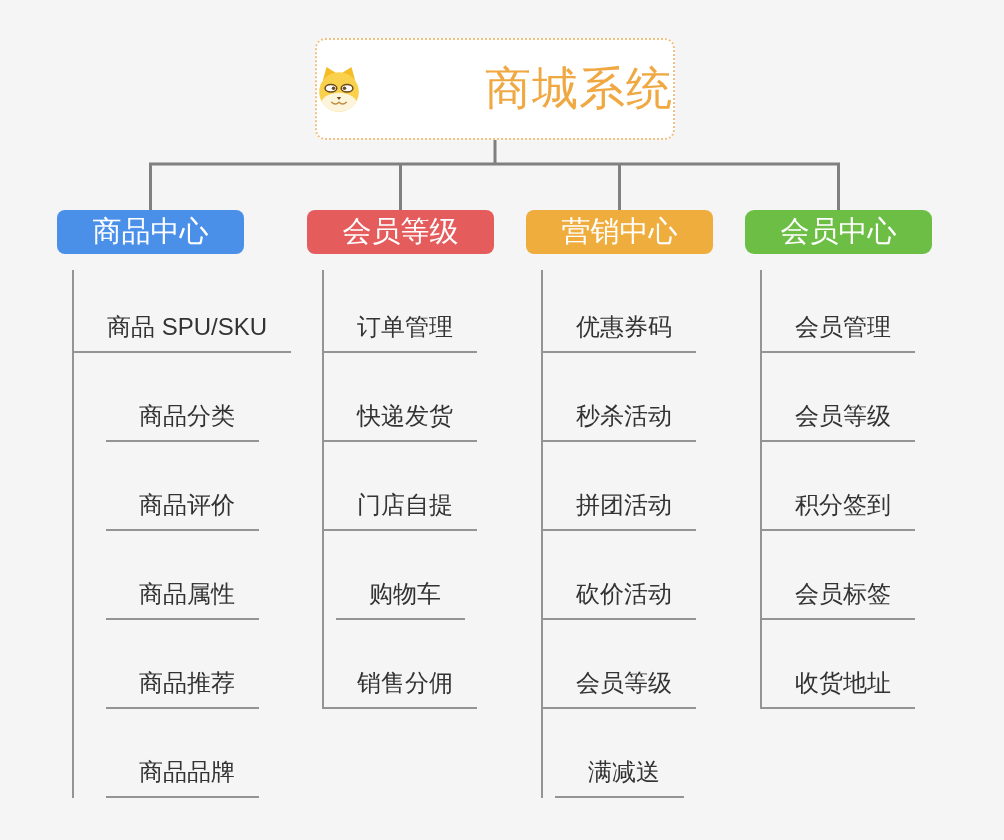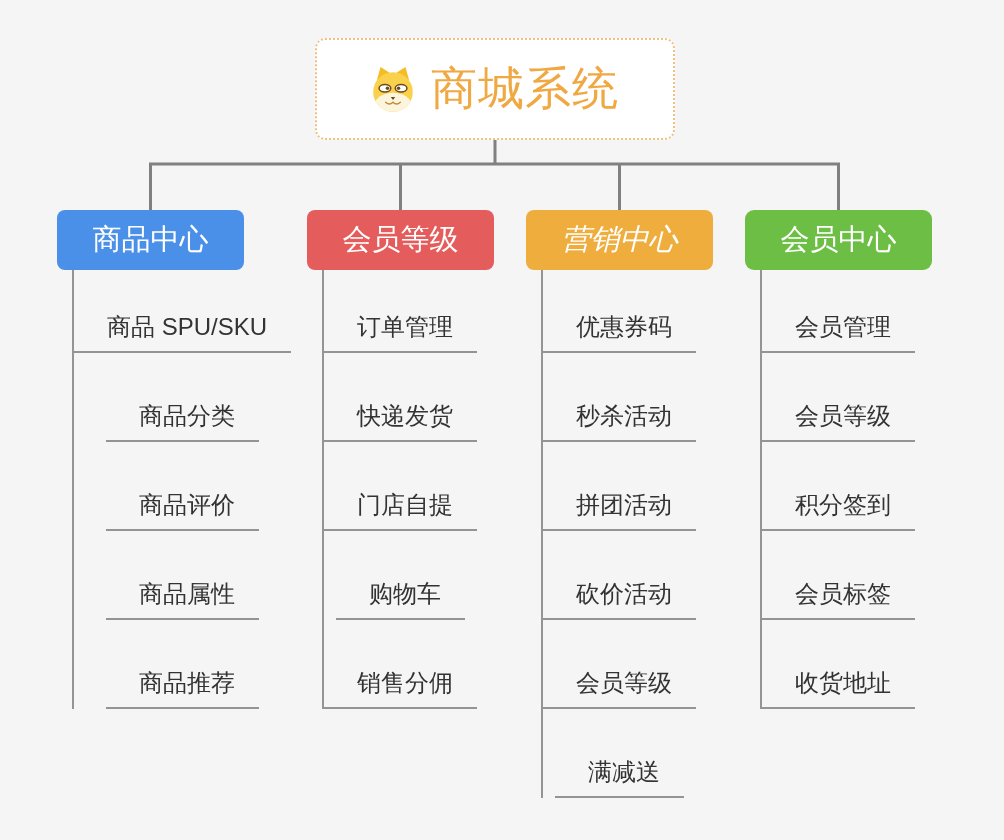--- a/index.html
+++ b/index.html
@@ -26,46 +26,46 @@
   }
 
   .root-node {
     position: absolute;
     left: 315px; top: 38px;
     width: 360px; height: 102px;
     border: 2px dotted #f0c080;
     border-radius: 10px;
     display: flex;
     align-items: center;
-    justify-content: center;
+    justify-content: space-between;
     gap: 16px;
     z-index: 2;
   }
   .root-title {
     font-size: 46px;
     letter-spacing: 1px;
     white-space: nowrap;
   }
 
   .branch-node {
     position: absolute;
     top: 210px;
-    width: 187px; height: 60px;
+    width: 187px; height: 44px;
     border-radius: 8px;
     color: #ffffff;
     font-size: 29px;
     display: flex;
     align-items: center;
     justify-content: center;
     white-space: nowrap;
     z-index: 2;
   }
   .branch-product   { left: 57px;  }
   .branch-trade     { left: 307px; }
-  .branch-marketing { left: 526px; font-style: italic; }
+  .branch-marketing { left: 526px; }
   .branch-member    { left: 745px; }
 
   .leaf-column {
     position: absolute;
     top: 270px;
     display: flex;
     flex-direction: column;
     align-items: center;
     border-left: 2px solid var(--line);
   }
@@ -128,20 +128,21 @@
   <div class="branch-node branch-member" style="background: rgb(109, 190, 69); border-radius: 9px;">
     <span>会员中心</span>
   </div>
 
   <div class="leaf-column col-product">
     <div class="leaf-item">商品 SPU/SKU</div>
     <div class="leaf-item">商品分类</div>
     <div class="leaf-item">商品评价</div>
     <div class="leaf-item">商品属性</div>
     <div class="leaf-item">商品推荐</div>
+    <div class="leaf-item">商品品牌</div>
   </div>
 
   <div class="leaf-column col-trade">
     <div class="leaf-item">订单管理</div>
     <div class="leaf-item">快递发货</div>
     <div class="leaf-item">门店自提</div>
     <div class="leaf-item">购物车</div>
     <div class="leaf-item">销售分佣</div>
   </div>
 

